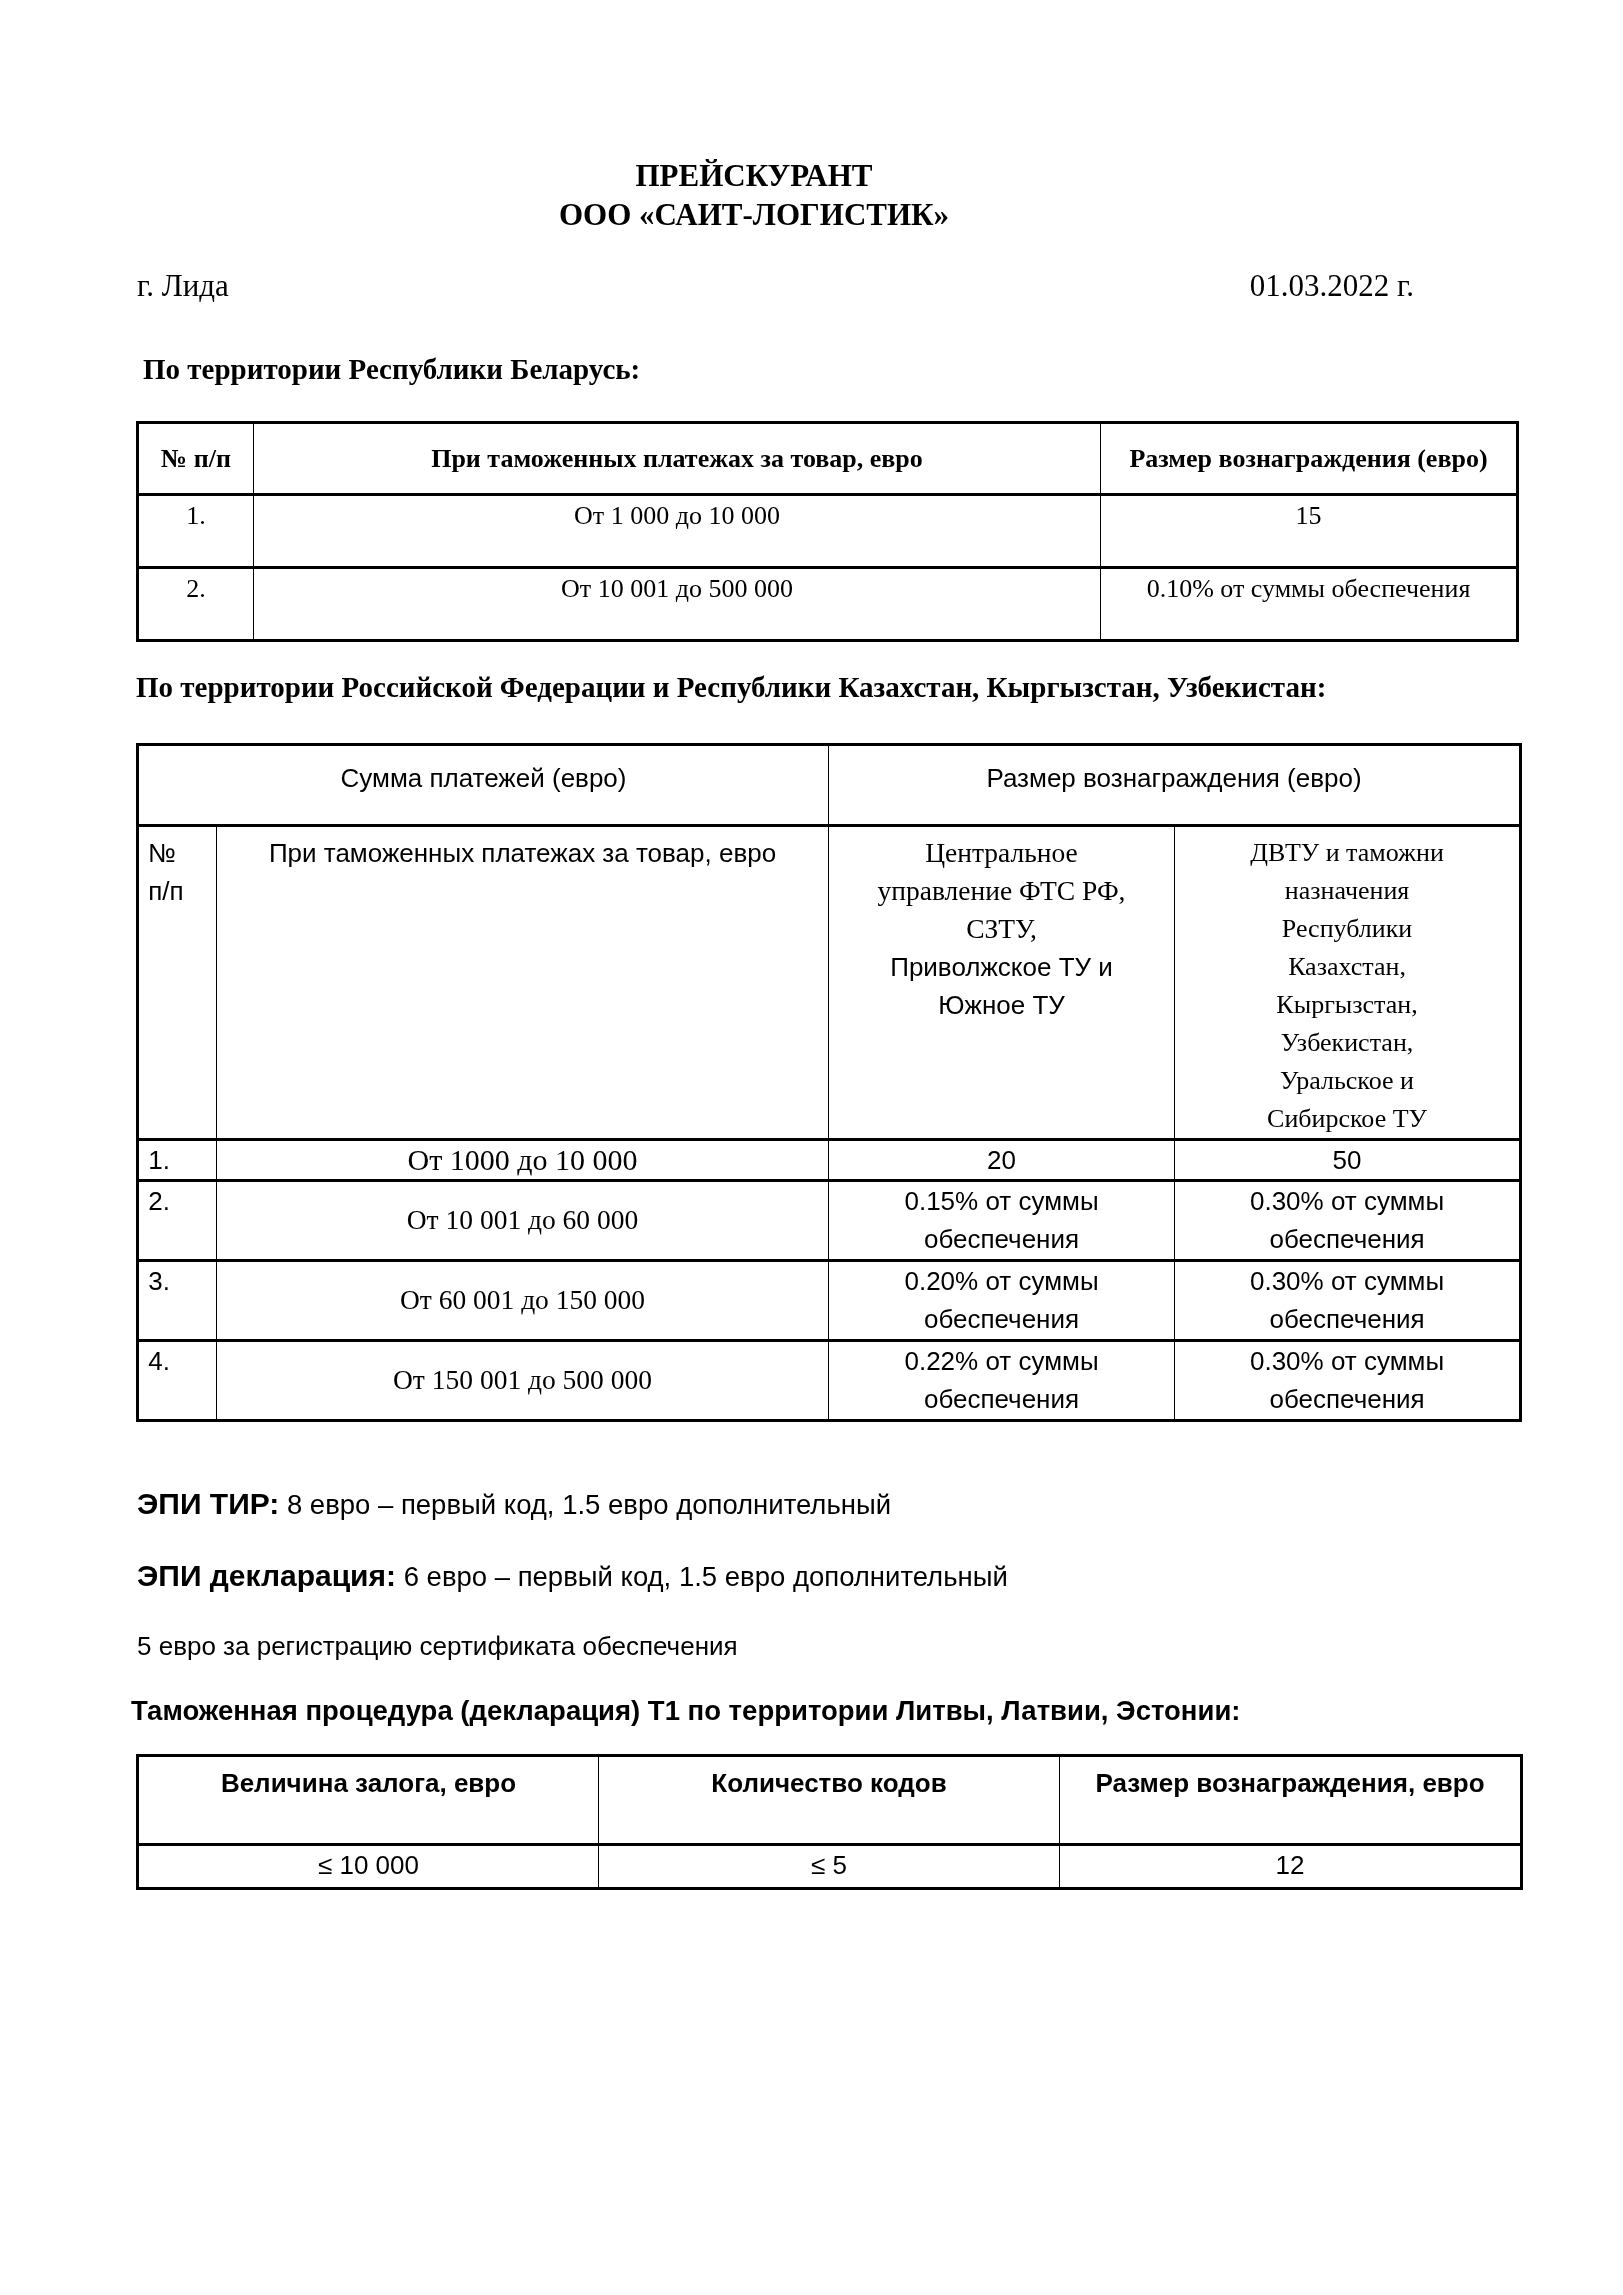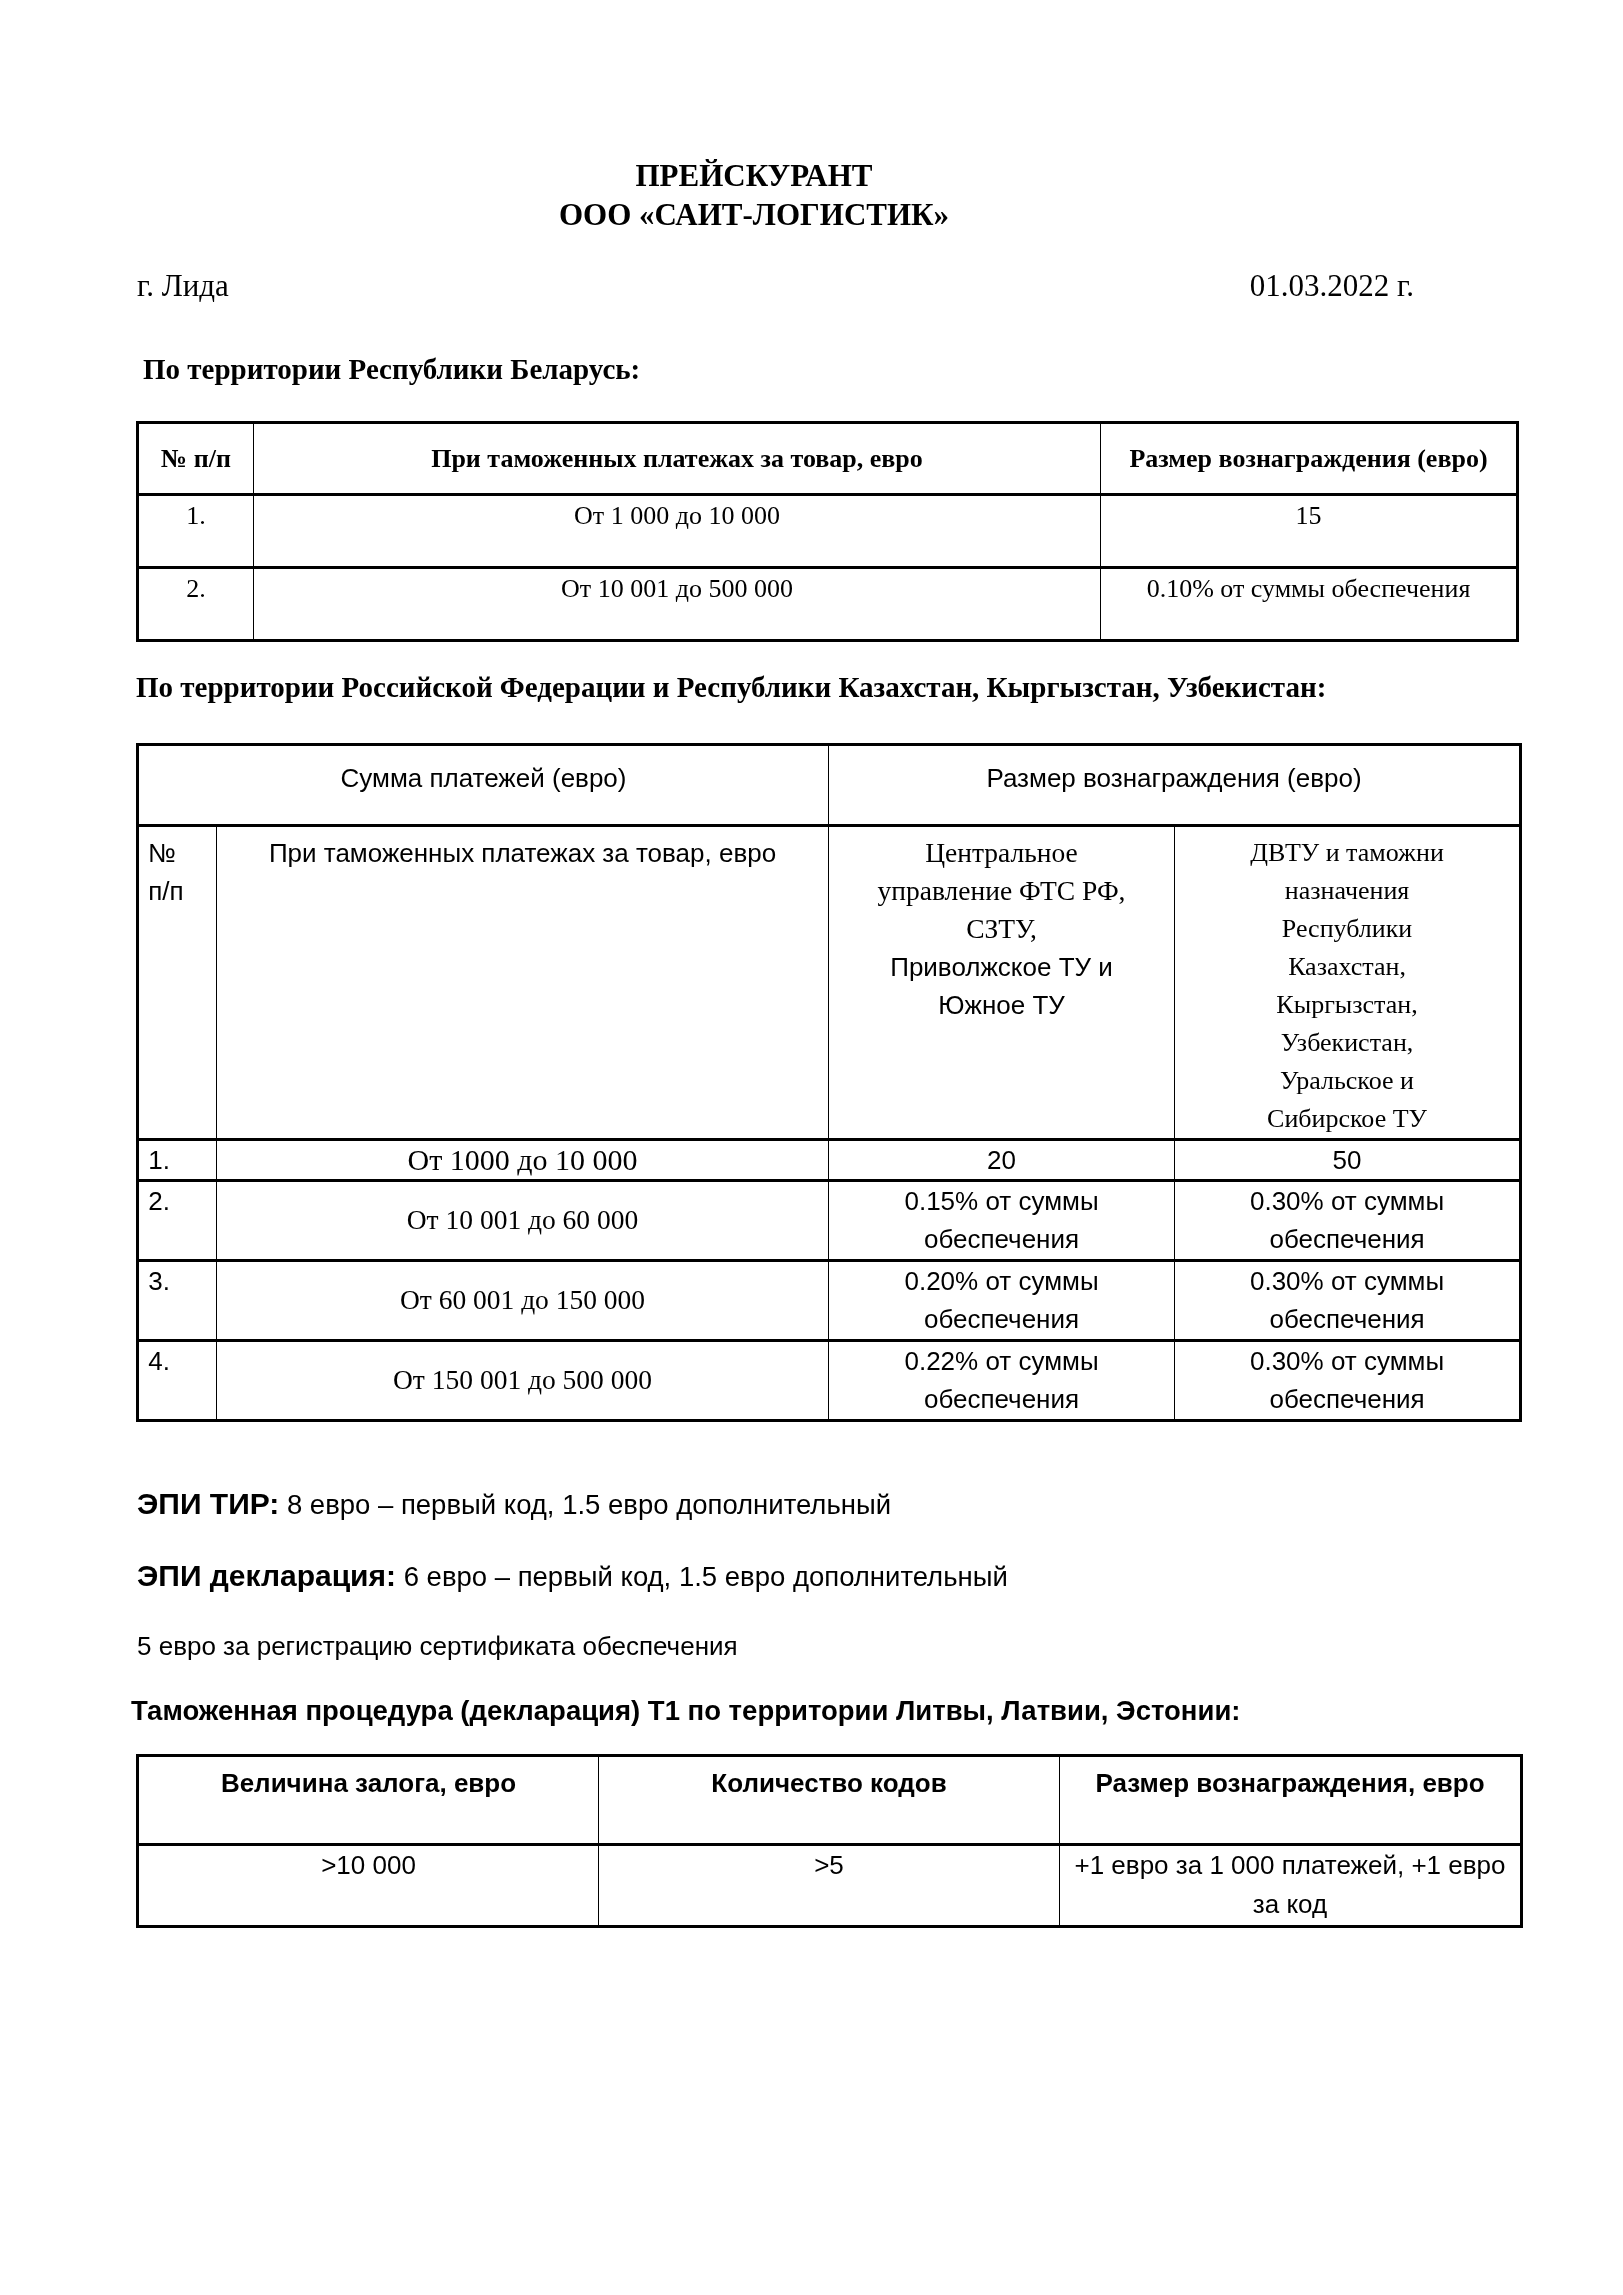--- a/index.html
+++ b/index.html
@@ -156,20 +156,20 @@
       <col style="width:462px">
     </colgroup>
   <tbody>
       <tr>
     <th>Величина залога, евро</th>
     <th>Количество кодов</th>
     <th>
           <span style="display:block;padding:0 26px;">Размер вознаграждения, евро</span>
         </th>
   </tr>
-  <tr class="thick-top tall">
-    <td>&gt;10 000</td>
-    <td>&gt;5</td>
-    <td style="padding:0 13px;">+1 евро за 1 000 платежей, +1 евро за код</td>
+  <tr class="thick-top">
+    <td>≤ 10 000</td>
+    <td>≤ 5</td>
+    <td>12</td>
   </tr>
 </tbody>
   </table>
 
 
 </body></html>

